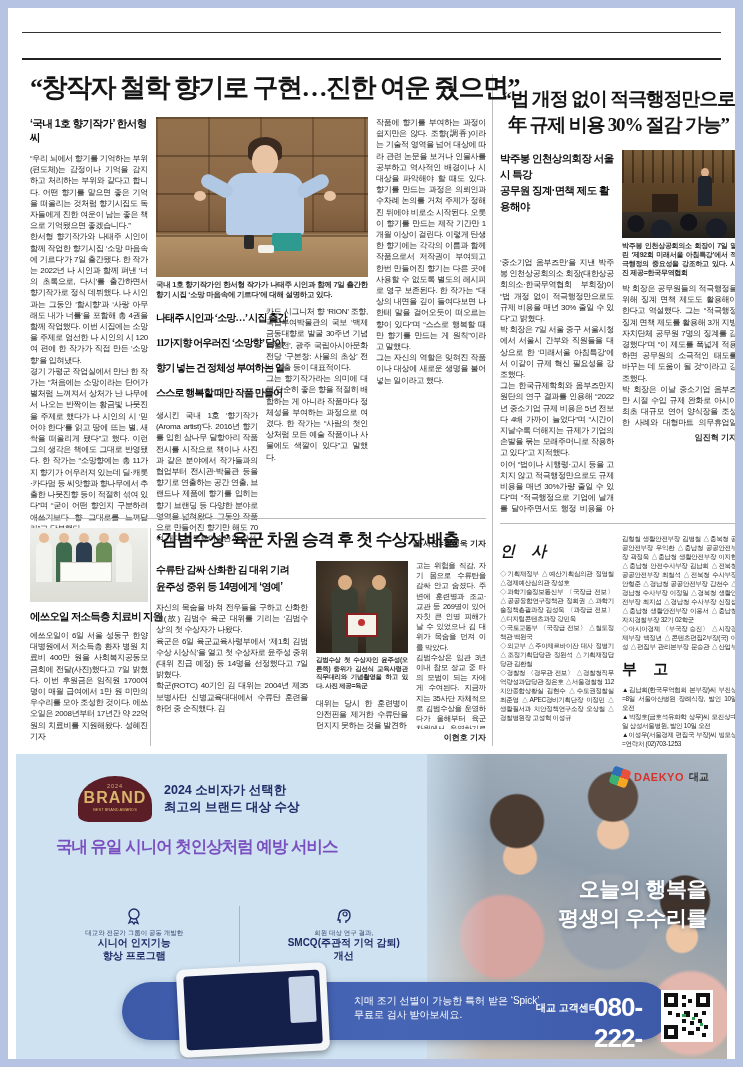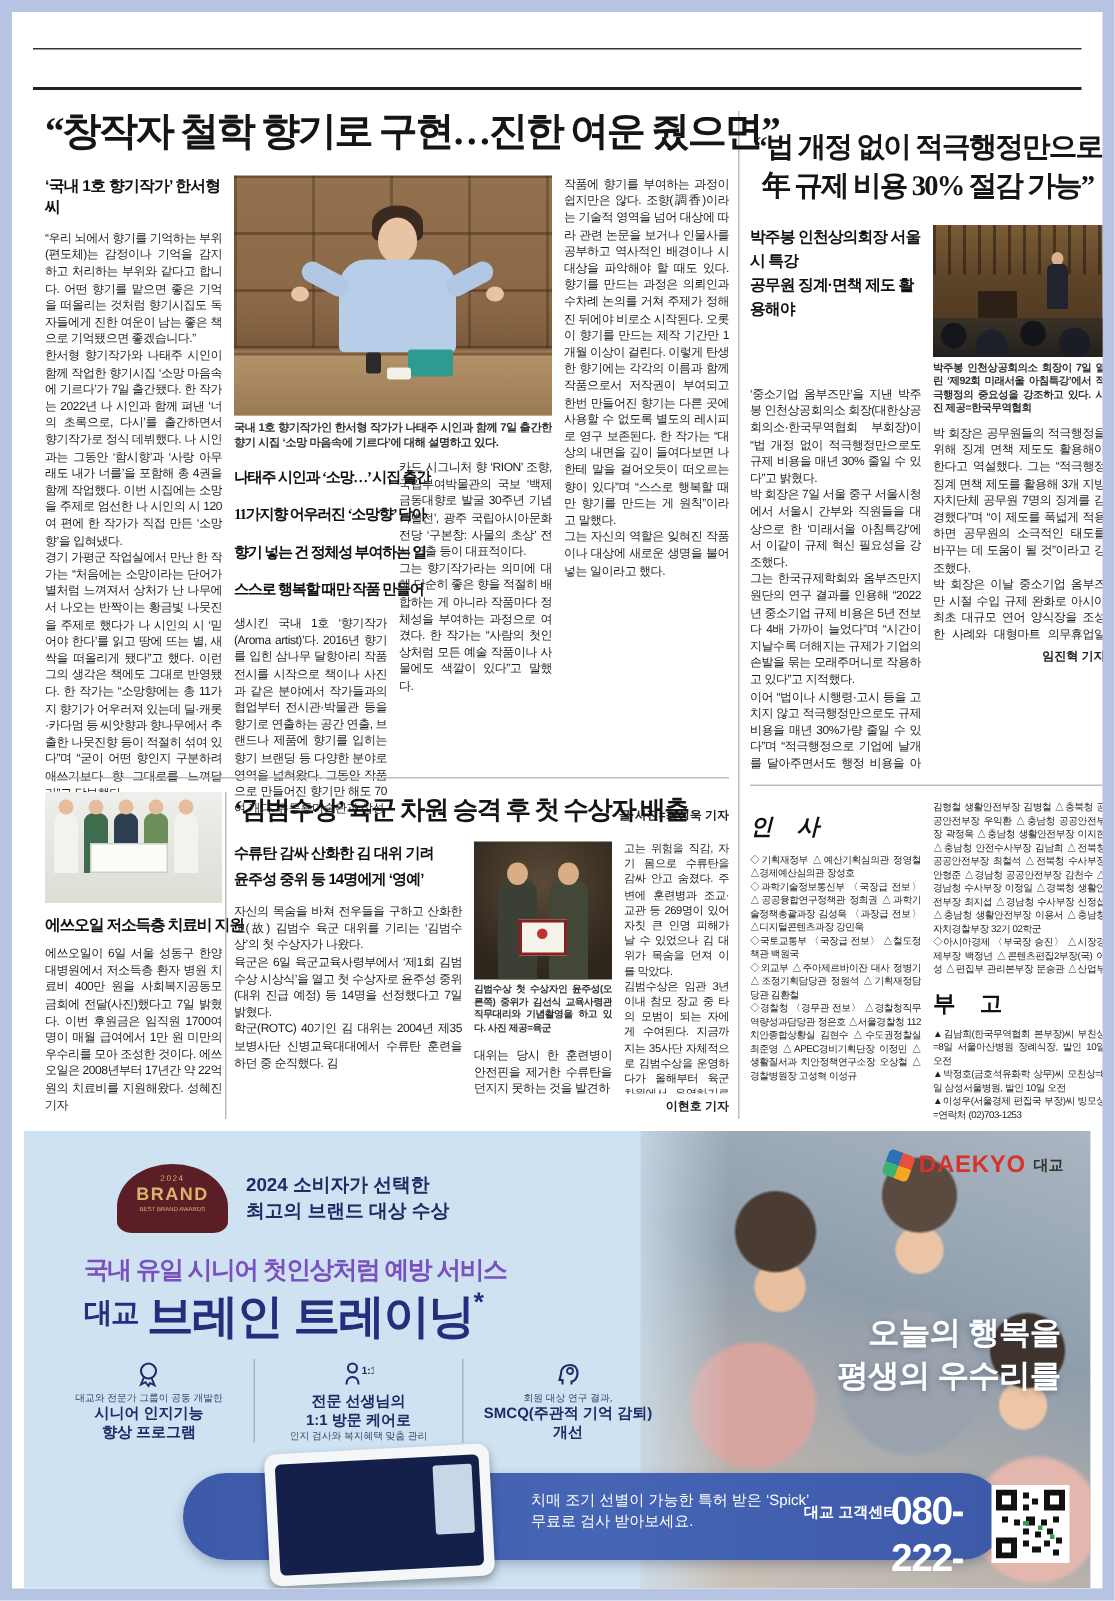--- a/index.html
+++ b/index.html
@@ -115,27 +115,27 @@
       radial-gradient(circle at 25% 60%, #d7a5a0 0 40px, transparent 44px),
       radial-gradient(circle at 60% 55%, #9aa3ad 0 46px, transparent 50px),
       radial-gradient(circle at 88% 85%, #e3b7ae 0 40px, transparent 44px),
       linear-gradient(200deg, #aab6c2 0%, #8f9dab 40%, #b9b3ac 75%, #cfc5ba 100%); }
   .ad-photo-fade { position:absolute; right:240px; top:0; width:80px; height:305px; background:linear-gradient(90deg,#cfe2f1,rgba(207,226,241,0)); }
   .ad-memory { position:absolute; right:20px; top:120px; text-align:right; font-size:21px; line-height:29px; font-weight:bold; color:#fff;
     text-shadow:0 1px 4px rgba(40,60,90,.45); white-space:pre-line; letter-spacing:-0.5px; }
   .brand-badge { position:absolute; left:62px; top:22px; width:74px; height:46px; background:#5c1e26; border-radius:50% 50% 14% 14%/62% 62% 16% 16%;
     color:#d9b46c; text-align:center; padding-top:7px; }
   .brand-badge .b-yr { font-size:5.5px; letter-spacing:1px; }
-  .brand-badge .b-tx { font-size:12px; font-weight:bold; letter-spacing:1px; }
+  .brand-badge .b-tx { font-size:16px; font-weight:bold; letter-spacing:1px; }
   .brand-badge .b-sub { font-size:4px; }
   .ad-award { position:absolute; left:148px; top:28px; font-size:12.5px; line-height:17px; font-weight:bold; color:#1d2b66; white-space:pre-line; }
   .daekyo-logo { position:absolute; right:18px; top:14px; display:flex; align-items:center; gap:5px; }
   .pinwheel { width:18px; height:18px; border-radius:3px;
     background:conic-gradient(#e94f3d 0 90deg, #f5a623 90deg 180deg, #3bb273 180deg 270deg, #2f6fb8 270deg 360deg); transform:rotate(20deg); }
-  .dk-txt1 { font-size:16px; font-weight:bold; color:#d5332c; letter-spacing:0.5px; }
+  .dk-txt1 { font-size:11px; font-weight:bold; color:#d5332c; letter-spacing:0.5px; }
   .dk-txt2 { font-size:10px; font-weight:bold; color:#333; }
   .ad-tag { position:absolute; left:40px; top:82px; font-size:16.5px; font-weight:bold; color:#7a50c0; letter-spacing:-1px; }
   .ad-prod { position:absolute; left:40px; top:103px; color:#232f7d; letter-spacing:-1px; }
   .ad-prod .pre { font-size:19px; font-weight:bold; vertical-align:6px; margin-right:6px; }
   .ad-prod .big { font-size:31px; font-weight:bold; }
   .ad-prod .ast { font-size:18px; font-weight:bold; vertical-align:14px; color:#232f7d; }
   .ad-feats { position:absolute; left:14px; top:152px; width:418px; display:flex; }
   .feat { flex:1; text-align:center; padding:0 6px; }
   .feat + .feat { border-left:1px solid #9db8d2; }
   .f-ico { height:20px; margin-bottom:3px; display:flex; justify-content:center; align-items:center; }
@@ -328,47 +328,32 @@
 
     <div class="daekyo-logo">
       <div class="pinwheel"></div>
       <div>
         <div class="dk-txt1">DAEKYO</div>
       </div>
       <div class="dk-txt2">대교</div>
     </div>
 
     <div class="ad-tag">국내 유일 시니어 첫인상처럼 예방 서비스</div>
-    <div class="ad-prod">
-      <span class="pre-span pre" style="font-size:19px; font-weight:bold; vertical-align:7px; margin-right:6px;">대교</span><span class="big">브레인 트레이닝</span><span class="ast">*</span>
-    </div>
 
     <div class="ad-feats">
       <div class="feat">
         <div class="f-ico">
           <svg width="18" height="18" viewBox="0 0 18 18">
               <circle cx="9" cy="7" r="5" fill="none" stroke="#1d2b66" stroke-width="1.4"></circle>
               <path d="M6 11l-2 5 3-1.5L9 17l1-2 3 1.5-2-5" fill="none" stroke="#1d2b66" stroke-width="1.3"></path>
             </svg>
         </div>
         <div class="f-small">대교와 전문가 그룹이 공동 개발한</div>
         <div class="f-main">시니어 인지기능
 향상 프로그램</div>
-      </div>
-      <div class="feat">
-        <div class="f-ico">
-          <svg width="20" height="18" viewBox="0 0 20 18">
-              <circle cx="6" cy="5" r="3" fill="none" stroke="#1d2b66" stroke-width="1.4"></circle>
-              <path d="M2 16c0-3.5 2-5 4-5s4 1.5 4 5" fill="none" stroke="#1d2b66" stroke-width="1.4"></path>
-              <text x="12" y="9" font-size="7" font-weight="bold" fill="#1d2b66">1:1</text>
-            </svg>
-        </div>
-        <div class="f-main">전문 선생님의
-1:1 방문 케어로</div>
-        <div class="f-small">인지 검사와 복지혜택 맞춤 관리</div>
       </div>
       <div class="feat">
         <div class="f-ico">
           <svg width="18" height="18" viewBox="0 0 18 18">
               <path d="M5 16v-3H3l1-4c0-4 2.5-6 6-6s5 2.5 5 5.5S13 14 11 14v2" fill="none" stroke="#1d2b66" stroke-width="1.4"></path>
               <circle cx="10" cy="7" r="2" fill="none" stroke="#1d2b66" stroke-width="1.2"></circle>
             </svg>
         </div>
         <div class="f-small">회원 대상 연구 결과,</div>
         <div class="f-main">SMCQ(주관적 기억 감퇴)

